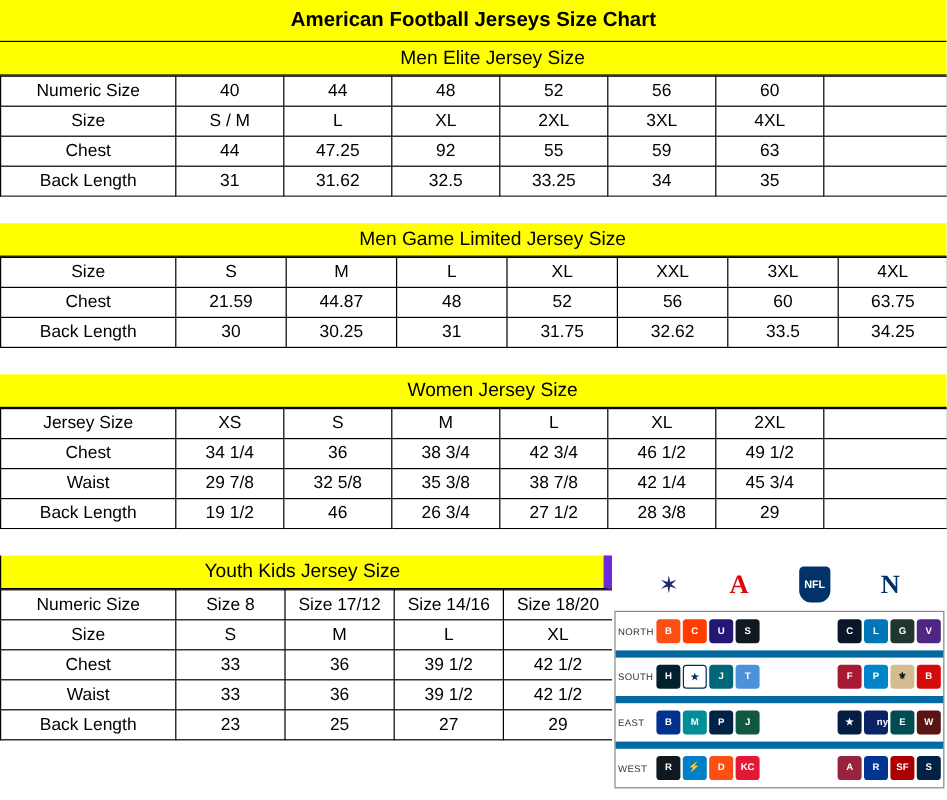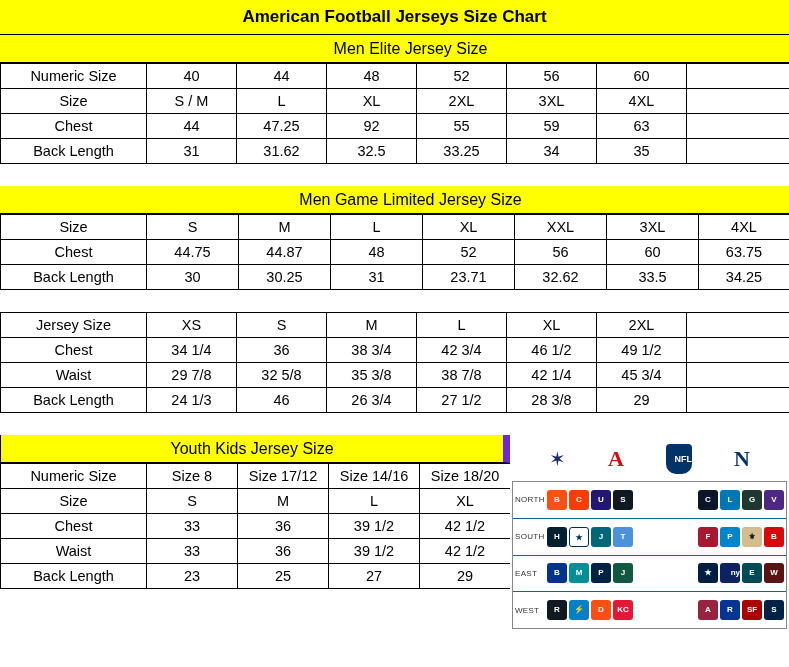--- a/index.html
+++ b/index.html
@@ -89,21 +89,21 @@
     border: 1px solid #888;
     margin: 0 2px 2px 2px;
     height: 148px;
     display: flex;
     flex-direction: column;
   }
   .logo-row {
     flex: 1;
     display: flex;
     align-items: center;
-    border-bottom: 1px solid #0369a1;
+    border-bottom: 6px solid #0369a1;
   }
   .logo-row:last-child { border-bottom: none; }
   .logo-row-label {
     width: 34px;
     font-size: 8px;
     color: #333;
     text-align: left;
     padding-left: 2px;
     letter-spacing: 0.3px;
   }
@@ -223,43 +223,44 @@
         <td>S</td>
         <td>M</td>
         <td>L</td>
         <td>XL</td>
         <td>XXL</td>
         <td>3XL</td>
         <td>4XL</td>
       </tr>
       <tr>
         <td>Chest</td>
-        <td>44.75</td>
+        <td>21.59</td>
         <td>44.87</td>
         <td>48</td>
         <td>52</td>
         <td>56</td>
         <td>60</td>
         <td>63.75</td>
       </tr>
       <tr>
         <td>Back Length</td>
         <td>30</td>
         <td>30.25</td>
         <td>31</td>
-        <td>23.71</td>
+        <td>31.75</td>
         <td>32.62</td>
         <td>33.5</td>
         <td>34.25</td>
       </tr>
     </tbody>
   </table>
 
   <div class="gap"></div>
 
+  <div class="sec-head noborder-lr">Women Jersey Size</div>
   <table class="sz" style="width:789px;">
     <colgroup>
       <col style="width:146px">
         <col style="width:90px">
         <col style="width:90px">
         <col style="width:90px">
       <col style="width:90px">
         <col style="width:90px">
         <col style="width:90px">
         <col style="width:103px">
@@ -290,21 +291,21 @@
         <td>29 7/8</td>
         <td>32 5/8</td>
         <td>35 3/8</td>
         <td>38 7/8</td>
         <td>42 1/4</td>
         <td>45 3/4</td>
         <td class="nb"></td>
       </tr>
       <tr>
         <td>Back Length</td>
-        <td>24 1/3</td>
+        <td>19 1/2</td>
         <td>46</td>
         <td>26 3/4</td>
         <td>27 1/2</td>
         <td>28 3/8</td>
         <td>29</td>
         <td class="nb"></td>
       </tr>
     </tbody>
   </table>
 
@@ -359,21 +360,21 @@
             <td>29</td>
           </tr>
         </tbody>
       </table>
     </div>
 
     <div class="bottom-right">
       <div class="logo-top">
         <span class="conf-star">✶</span>
         <span class="conf-logo" style="color:#d50a0a;">A</span>
-        <span class="chip" style="width:26px;height:30px;background:#013369;border-radius:4px 4px 10px 10px;font-size:9px;line-height:30px;text-align:right;">NFL</span>
+        <span class="chip" style="width:26px;height:30px;background:#013369;border-radius:4px 4px 10px 10px;font-size:9px;line-height:30px;">NFL</span>
         <span class="conf-logo" style="color:#013369;">N</span>
       </div>
 
       <div class="logo-grid">
 
         <div class="logo-row">
           <div class="logo-row-label">NORTH</div>
           <div class="logo-cells">
             <div class="logo-half">
               <span class="chip" style="background:#fb4f14;">B</span>

